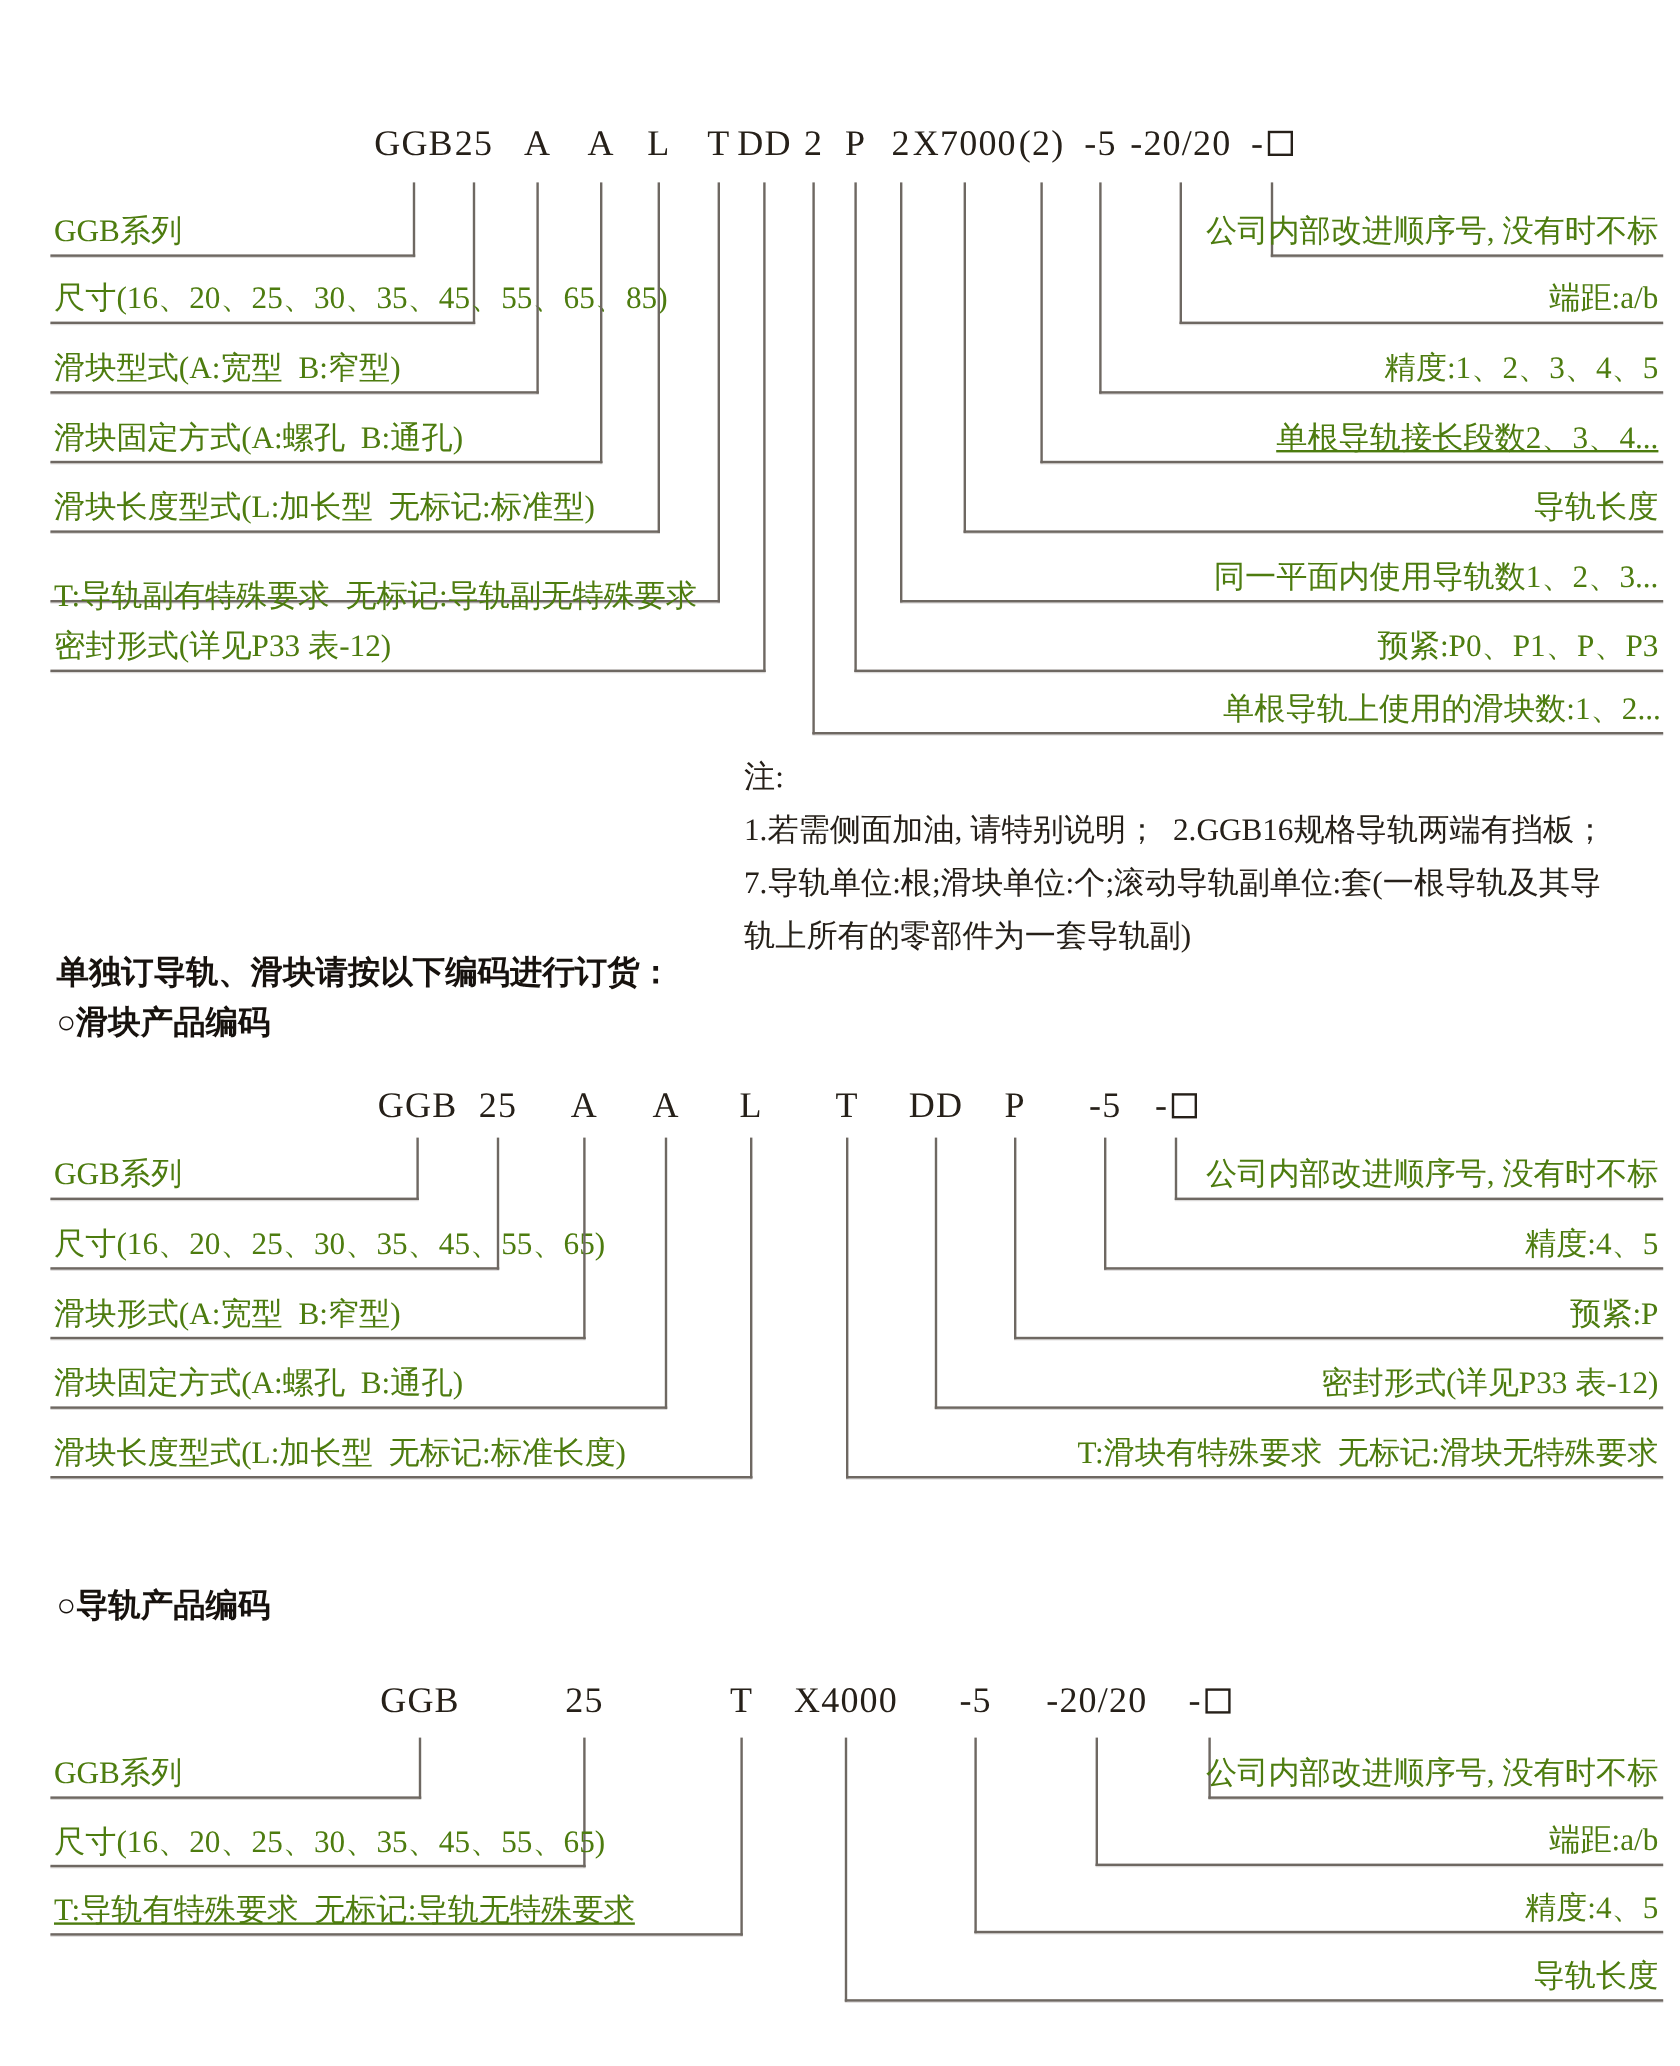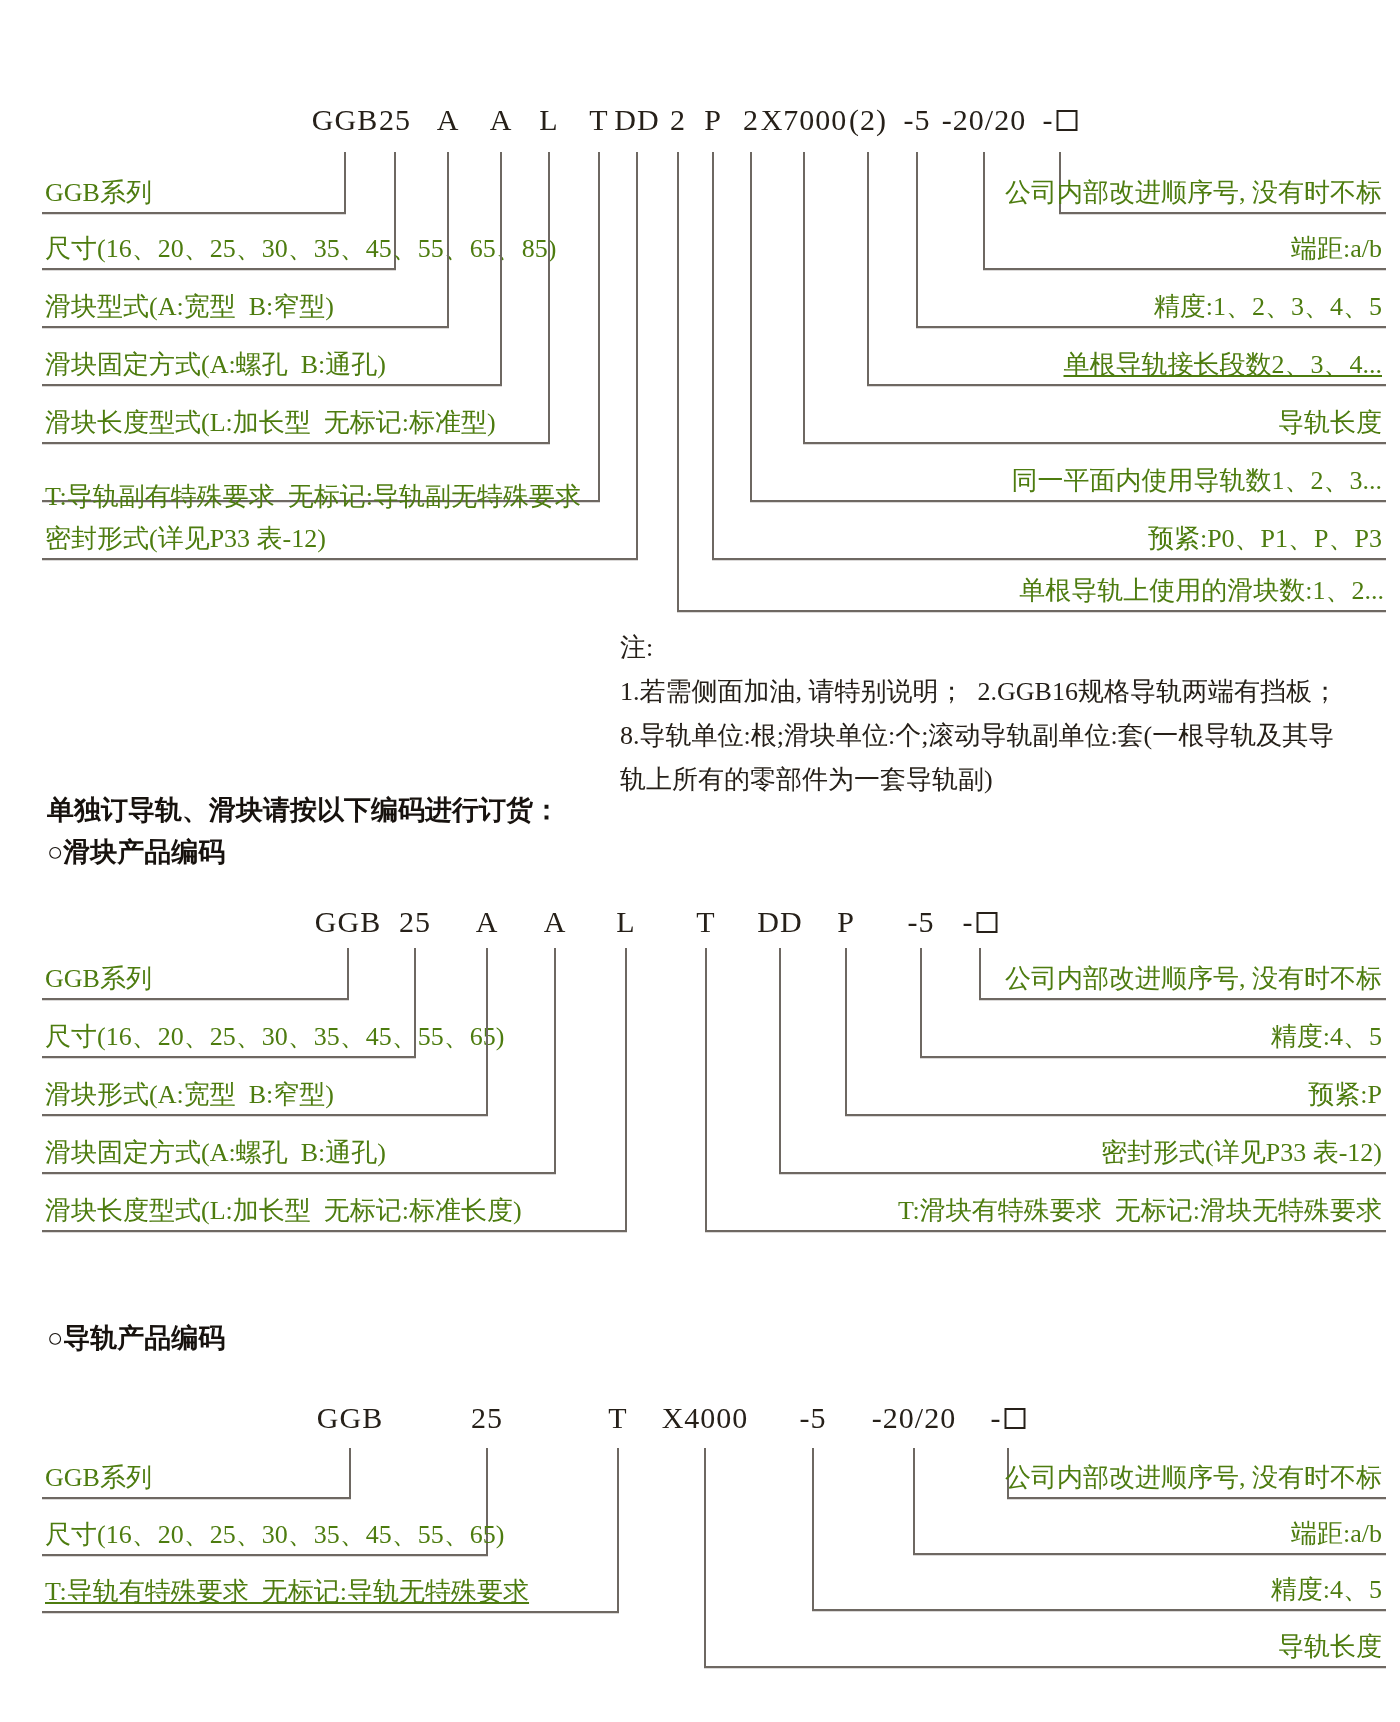--- a/index.html
+++ b/index.html
@@ -82,21 +82,21 @@
       <div class="vline" style="left: 712px; top: 152px; height: 408px;"></div>
       <div class="lbl r" style="right: 18px; top: 523px;">预紧:P0、P1、P、P3</div>
       <div class="hline" style="left: 677px; top: 610px; width: 709px;"></div>
       <div class="vline" style="left: 677px; top: 152px; height: 460px;"></div>
       <div class="lbl r" style="right: 16px; top: 575px;">单根导轨上使用的滑块数:1、2...</div>
     </div>
 
   <div class="notes" id="notes-block">
       <div class="note-line">注:</div>
       <div class="note-line">1.若需侧面加油, 请特别说明；  2.GGB16规格导轨两端有挡板；</div>
-      <div class="note-line">8.导轨单位:根;滑块单位:个;滚动导轨副单位:套(一根导轨及其导</div>
+      <div class="note-line">7.导轨单位:根;滑块单位:个;滚动导轨副单位:套(一根导轨及其导</div>
       <div class="note-line">轨上所有的零部件为一套导轨副)</div>
     </div>
 
   <div class="heading" style="left:47px;top:792px;">单独订导轨、滑块请按以下编码进行订货：</div>
 
   <div class="heading" style="left:47px;top:834px;">○滑块产品编码</div>
 
   <div id="sec-slider">
       <div class="code-token" style="left: 348px; top: 905px;">GGB</div>
       <div class="code-token" style="left: 415px; top: 905px;">25</div>

